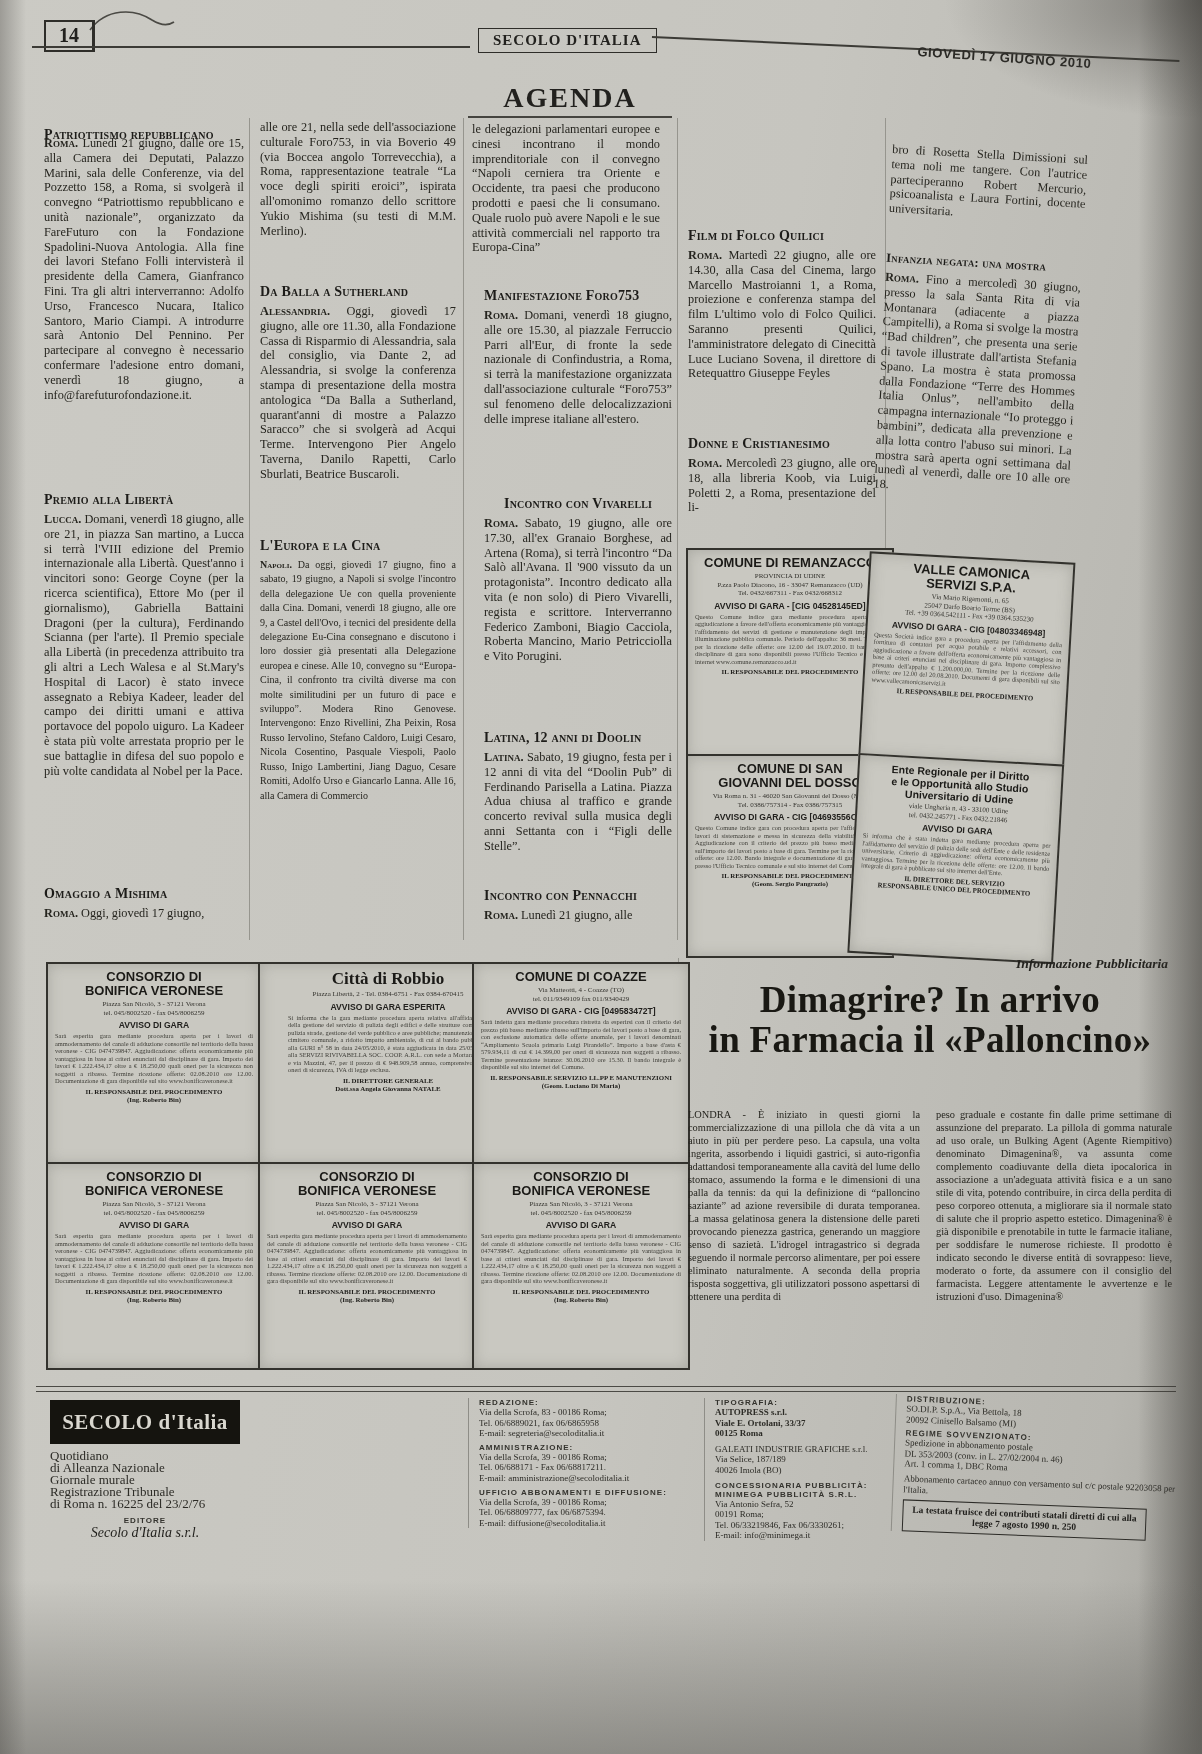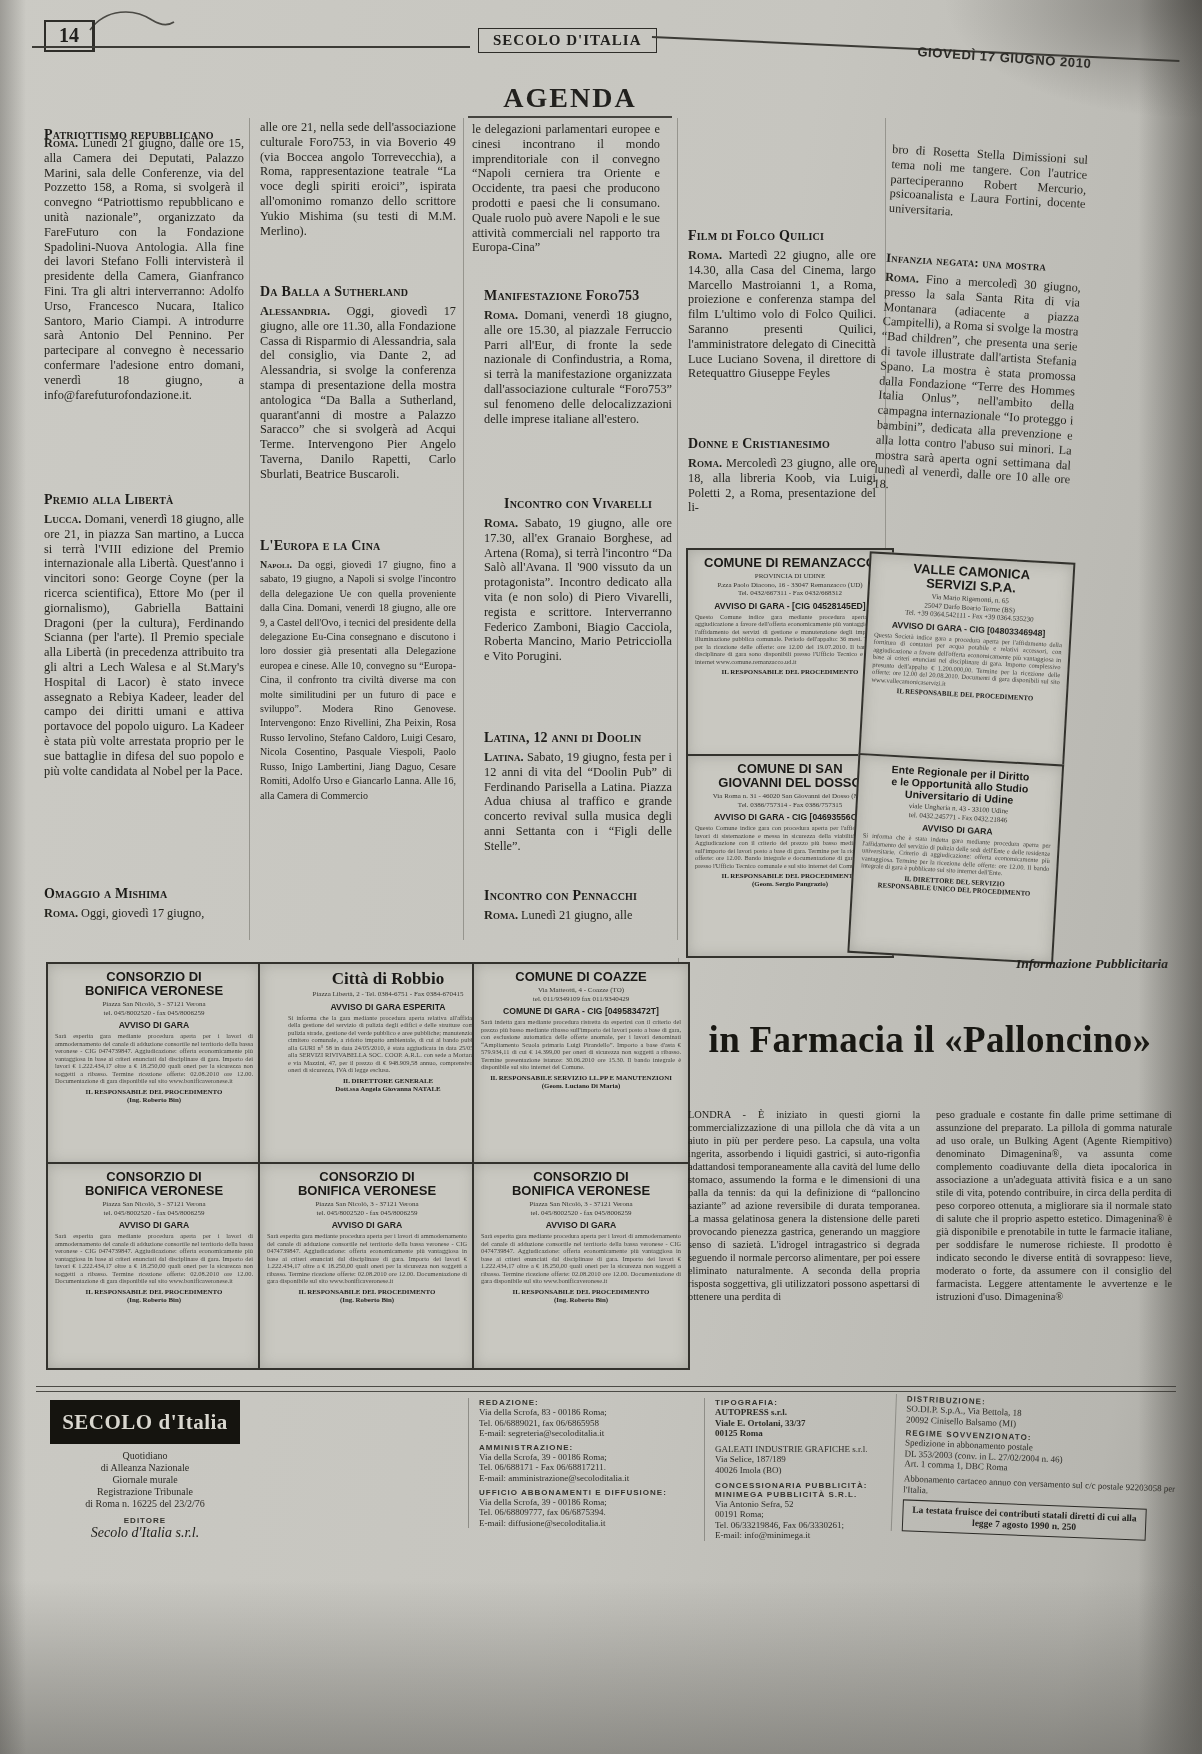--- a/index.html
+++ b/index.html
@@ -202,21 +202,21 @@
     <div class="ad-gara">AVVISO DI GARA ESPERITA</div>
     <div class="ad-fine">Si informa che la gara mediante procedura aperta relativa all'affidamento della gestione del servizio di pulizia degli edifici e delle strutture comunali; pulizia strade, gestione del verde pubblico e aree pubbliche; manutenzione del cimitero comunale, a ridotto impatto ambientale, di cui al bando pubblicato alla GURI n° 58 in data 24/05/2010, è stata aggiudicata in data 25/05/2010 alla SERVIZI RIVIVABELLA SOC. COOP. A.R.L. con sede a Mortara (PV) e via Mazzini, 47, per il prezzo di € 948.909,58 annuo, comprensivo degli oneri di sicurezza, IVA di legge esclusa.</div>
     <div class="ad-sign1">IL DIRETTORE GENERALE</div>
     <div class="ad-sign2">Dott.ssa Angela Giovanna NATALE</div>
   </div>
 
   <div class="adbox" style="left:472px;top:962px;width:200px;height:188px;">
     <div class="ad-title">COMUNE DI COAZZE</div>
     <div class="ad-sub pre">Via Matteotti, 4 - Coazze (TO)
 tel. 011/9349109 fax 011/9340429</div>
-    <div class="ad-gara">COMUNE DI GARA - CIG [049583472T]</div>
+    <div class="ad-gara">AVVISO DI GARA - CIG [049583472T]</div>
     <div class="ad-fine">Sarà indetta gara mediante procedura ristretta da esperirsi con il criterio del prezzo più basso mediante ribasso sull'importo dei lavori posto a base di gara, con esclusione automatica delle offerte anomale, per i lavori denominati “Ampliamento Scuola primaria Luigi Pirandello”. Importo a base d'asta € 579.934,11 di cui € 14.399,00 per oneri di sicurezza non soggetti a ribasso. Termine presentazione istanze: 30.06.2010 ore 15.30. Il bando integrale è disponibile sul sito internet del Comune.</div>
     <div class="ad-sign1">IL RESPONSABILE SERVIZIO LL.PP E MANUTENZIONI</div>
     <div class="ad-sign2">(Geom. Luciano Di Maria)</div>
   </div>
 
   <div class="adbox" style="left:46px;top:1162px;width:198px;height:192px;">
     <div class="ad-title pre">CONSORZIO DI
 BONIFICA VERONESE</div>
     <div class="ad-sub pre">Piazza San Nicolò, 3 - 37121 Verona
 tel. 045/8002520 - fax 045/8006259</div>
@@ -243,32 +243,33 @@
     <div class="ad-sub pre">Piazza San Nicolò, 3 - 37121 Verona
 tel. 045/8002520 - fax 045/8006259</div>
     <div class="ad-gara">AVVISO DI GARA</div>
     <div class="ad-fine">Sarà esperita gara mediante procedura aperta per i lavori di ammodernamento del canale di adduzione consortile nel territorio della bassa veronese - CIG 0474739847. Aggiudicazione: offerta economicamente più vantaggiosa in base ai criteri enunciati dal disciplinare di gara. Importo dei lavori € 1.222.434,17 oltre a € 18.250,00 quali oneri per la sicurezza non soggetti a ribasso. Termine ricezione offerte: 02.08.2010 ore 12.00. Documentazione di gara disponibile sul sito www.bonificaveronese.it</div>
     <div class="ad-sign1">IL RESPONSABILE DEL PROCEDIMENTO</div>
     <div class="ad-sign2">(Ing. Roberto Bin)</div>
   </div>
 
   <div class="abs" style="left:684px;top:956px;width:492px;height:402px;">
     <div class="adv-kicker">Informazione Pubblicitaria</div>
+    <div class="adv-line" style="top:24px;">Dimagrire? In arrivo</div>
     <div class="adv-line" style="top:64px;">in Farmacia il «Palloncino»</div>
     <div class="adv-col" style="left:4px;width:232px;">LONDRA - È iniziato in questi giorni la commercializzazione di una pillola che dà vita a un aiuto in più per perdere peso. La capsula, una volta ingerita, assorbendo i liquidi gastrici, si auto-rigonfia adattandosi temporaneamente alla cavità del lume dello stomaco, assumendo la forma e le dimensioni di una palla da tennis: da qui la definizione di “palloncino saziante” ad azione reversibile di durata temporanea. La massa gelatinosa genera la distensione delle pareti provocando pienezza gastrica, generando un maggiore senso di sazietà. L'idrogel intragastrico si degrada seguendo il normale percorso alimentare, per poi essere eliminato naturalmente. A seconda della propria risposta soggettiva, gli utilizzatori possono aspettarsi di ottenere una perdita di</div>
     <div class="adv-col" style="left:252px;width:236px;">peso graduale e costante fin dalle prime settimane di assunzione del preparato. La pillola di gomma naturale ad uso orale, un Bulking Agent (Agente Riempitivo) denominato Dimagenina®, va assunta come complemento coadiuvante della dieta ipocalorica in associazione a un'adeguata attività fisica e a un sano stile di vita, potendo contribuire, in circa della perdita di peso corporeo ottenuta, a migliorare sia il normale stato di salute che il proprio aspetto estetico. Dimagenina® è già disponibile e prenotabile in tutte le farmacie italiane, per soddisfare le numerose richieste. Il prodotto è indicato secondo le diverse entità di sovrappeso: lieve, moderato o forte, da assumere con il consiglio del farmacista. Leggere attentamente le avvertenze e le istruzioni d'uso. Dimagenina®</div>
   </div>
 
   <div class="abs" style="left:36px;top:1386px;width:1140px;height:4px;border-top:1px solid #4b4a45;border-bottom:1px solid #4b4a45;"></div>
 
   <div class="abs" style="left:50px;top:1400px;width:190px;height:44px;background:#15140f;color:#d9d7cf;
               display:flex;align-items:center;justify-content:center;font-weight:bold;font-size:21px;letter-spacing:.5px;">
     <span>SECOLO d'Italia</span>
   </div>
-  <div class="abs colo-block" style="left:50px;top:1450px;width:190px;text-align:center;font-size:10px;line-height:12px;">Quotidiano
+  <div class="abs colo-block" style="left:50px;top:1450px;width:190px;text-align:left;font-size:13px;line-height:12px;">Quotidiano
 di Alleanza Nazionale
 Giornale murale
 Registrazione Tribunale
 di Roma n. 16225 del 23/2/76</div>
   <div class="abs" style="left:50px;top:1516px;width:190px;text-align:center;">
     <div class="colo-label">EDITORE</div>
     <div class="colo-val" style="font-style:italic;">Secolo d'Italia s.r.l.</div>
   </div>
 
 

